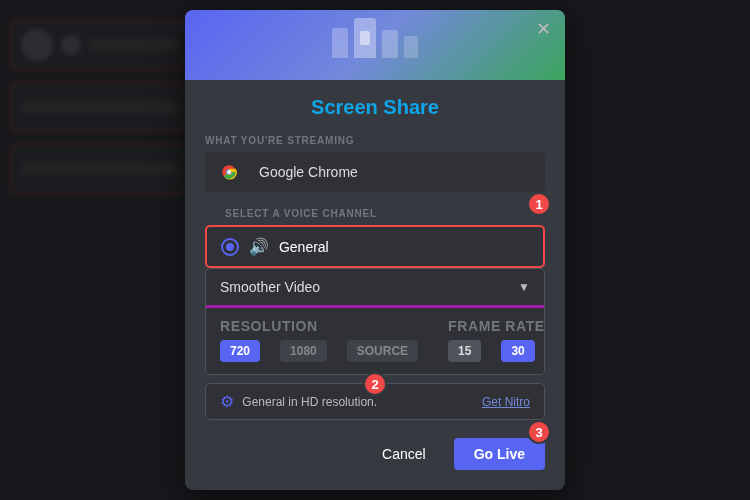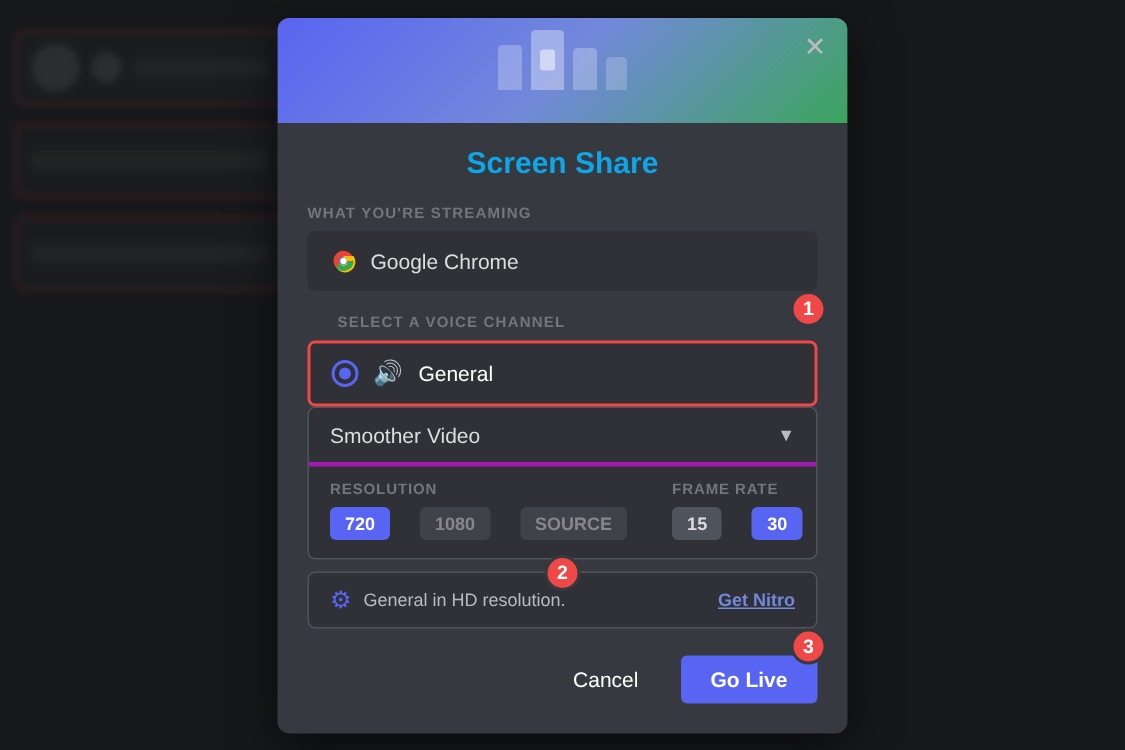--- a/index.html
+++ b/index.html
@@ -126,21 +126,21 @@
       padding: 12px 20px 6px;
     }
 
     .streaming-box {
       margin: 0 20px 4px;
       background: #2f3136;
       border-radius: 5px;
       padding: 10px 14px;
       display: flex;
       align-items: center;
-      gap: 8px;
+      gap: 20px;
       color: #dcddde;
       font-size: 14px;
     }
 
     .chrome-icon {
       width: 20px;
       height: 20px;
       flex-shrink: 0;
     }
 
@@ -243,21 +243,21 @@
     }
 
     .option-group {
       display: flex;
       flex-direction: column;
       gap: 6px;
     }
 
     .option-label {
       color: #72767d;
-      font-size: 10px;
+      font-size: 14px;
       font-weight: 700;
       letter-spacing: 0.6px;
       text-transform: uppercase;
     }
 
     .option-buttons {
       display: flex;
       gap: 20px;
     }
 
@@ -304,21 +304,21 @@
     }
 
     .hd-icon {
       color: #5865f2;
       font-size: 16px;
     }
 
     .get-nitro {
       color: #7289da;
       font-size: 12px;
-      font-weight: 700;
+      font-weight: 400;
       text-decoration: underline;
       cursor: pointer;
       background: none;
       border: none;
     }
 
     .badge-2 {
       position: absolute;
       top: -12px;
       left: 50%;

